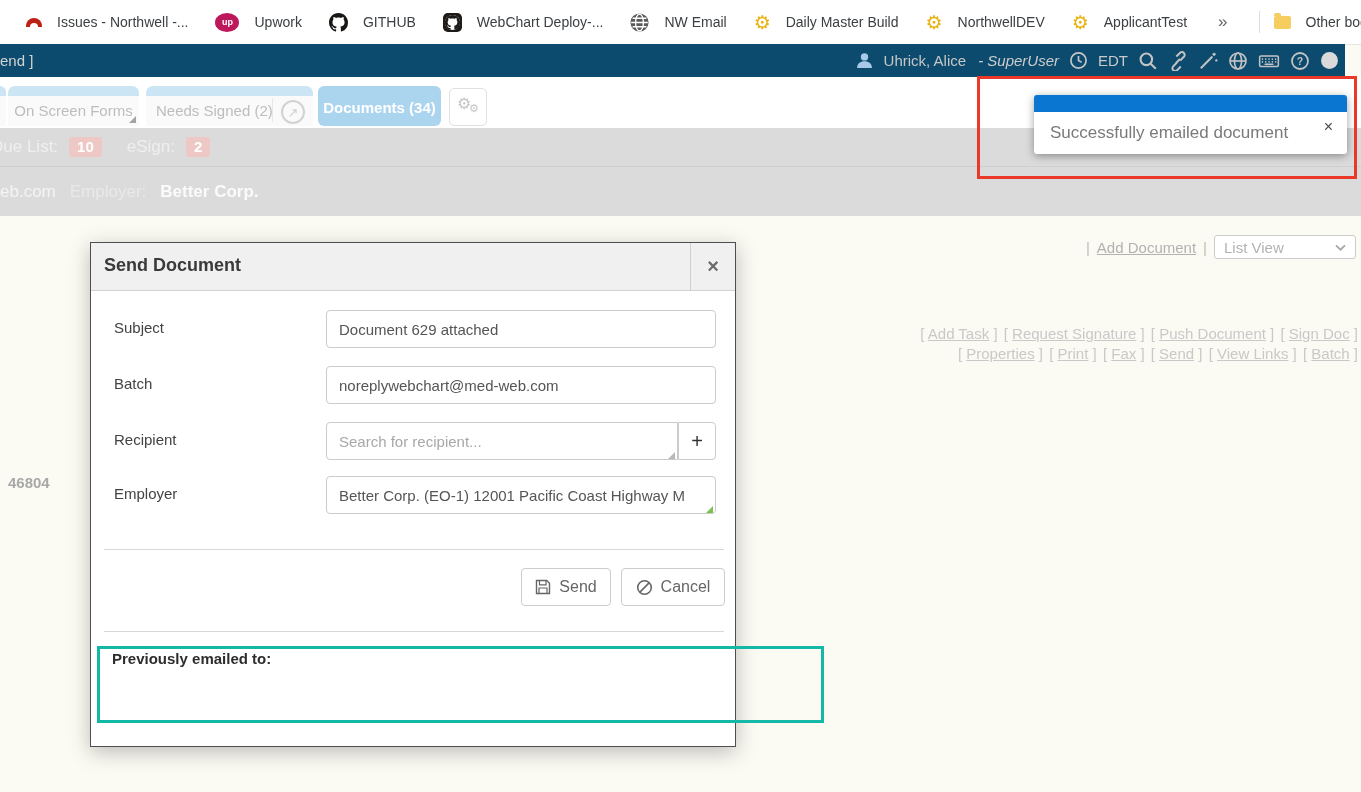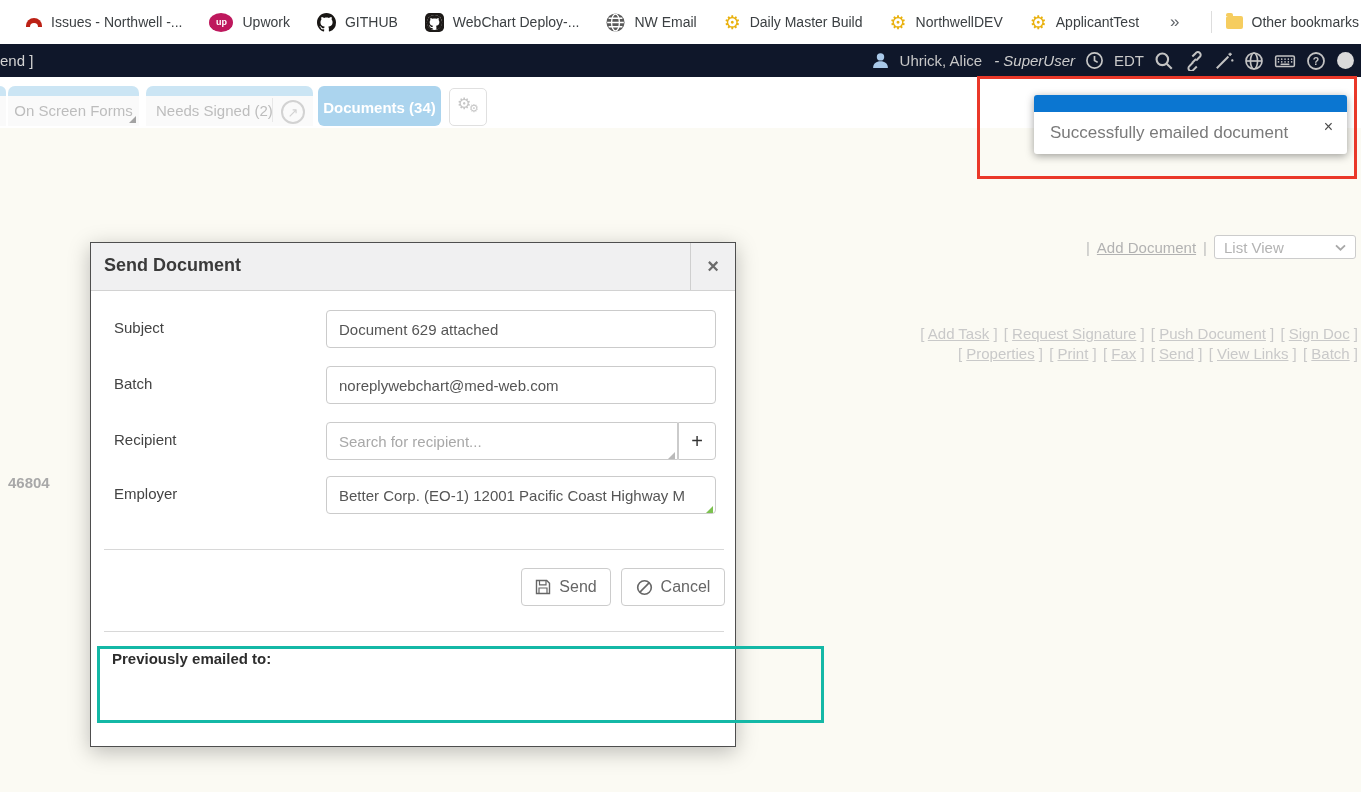--- a/index.html
+++ b/index.html
@@ -2,34 +2,34 @@
 <html><head>
 <meta charset="utf-8">
 <style>
   html,body{margin:0;padding:0;background:#e9e9e9;}
   .screen{position:relative;width:1361px;height:792px;overflow:hidden;background:#fbfaf3;
           font-family:"Liberation Sans", sans-serif; -webkit-font-smoothing:antialiased;}
 
   
   .bookmarks-bar{position:absolute;top:0;left:0;right:0;height:44px;background:#fff;
     border-bottom:1px solid #e6e6e6;display:flex;align-items:center;padding:0 10px 0 26px;gap:27px;}
-  .bm{display:flex;align-items:center;gap:9px;font-size:14px;color:#3c4043;white-space:nowrap;cursor:pointer;}
+  .bm{display:flex;align-items:center;gap:15px;font-size:14px;color:#3c4043;white-space:nowrap;cursor:pointer;}
   .bm-right{margin-left:auto;display:flex;align-items:center;gap:14px;}
   .bm-overflow{font-size:17px;color:#5f6368;cursor:pointer;padding:0 4px;}
   .bm-divider{width:1px;height:22px;background:#ddd;}
   .ic-redmine{width:16px;height:9px;border-radius:9px 9px 0 0;background:#bc2115;position:relative;display:inline-block;}
   .ic-redmine span{position:absolute;left:4px;bottom:0;width:8px;height:4px;border-radius:8px 8px 0 0;background:#fff;}
   .ic-upwork{width:24px;height:19px;border-radius:50%;background:#be185d;color:#fff;font-size:9px;font-weight:bold;
     display:inline-flex;align-items:center;justify-content:center;}
   .ic-gear-y{font-size:19px;color:#e9b10e;line-height:19px;}
   .ic-folder{width:17px;height:13px;background:#f6cd5f;border-radius:2px;position:relative;display:inline-block;}
   .ic-folder span{position:absolute;top:-3px;left:0;width:7px;height:3px;background:#f6cd5f;border-radius:2px 2px 0 0;}
 
   
-  .app-header{position:absolute;top:44px;left:0;right:0;height:33px;background:#0f172a;border-bottom:1px solid #ededed;
+  .app-header{position:absolute;top:44px;left:0;right:16px;height:33px;background:#0c4a6e;border-bottom:1px solid #ededed;
     font-size:15px;color:#c9c9c9;padding-left:44px;}
   .hdr-left{position:absolute;left:0;top:8px;color:#d3d3d3;}
   .hdr-right{position:absolute;right:6px;top:0;height:100%;display:flex;align-items:center;gap:10px;}
   .hdr-name{color:#c6c6c6;}
   .hdr-role{color:#cdcdcd;font-style:italic;margin-left:2px;}
   .hicon{display:inline-flex;align-items:center;justify-content:center;cursor:pointer;}
 
   
   .tab-row{position:absolute;top:77px;left:0;right:0;height:51px;background:#fff;}
   .tab{position:absolute;top:9px;height:40px;background:#fafafa;border-radius:7px 7px 0 0;cursor:pointer;}
@@ -273,20 +273,33 @@
     </div>
     <div class="tab tab-docs">
       <span class="tlabel">Documents (34)</span>
     </div>
     <div class="gearbtn">
       <span class="g1">⚙</span>
       <span class="g2">⚙</span>
     </div>
   </div>
 
+  <div class="gray-band">
+    <div class="gb-row1">
+      <span class="gb-due">Due List:</span>
+      <span class="badge">10</span>
+      <span class="gb-esign">eSign:</span>
+      <span class="badge">2</span>
+    </div>
+    <div class="gb-row2">
+      <span class="gb-email">eb.com</span>
+      <span class="gb-emp-label">Employer:</span>
+      <span class="gb-emp-val">Better Corp.</span>
+    </div>
+  </div>
 
   <span class="zip">46804</span>
 
   <div class="adddoc-row">
     <span>|</span>
     <a class="adddoc-link">Add Document</a>
     <span>|</span>
     <div class="viewselect">
       <span>List View</span>
       <span>

